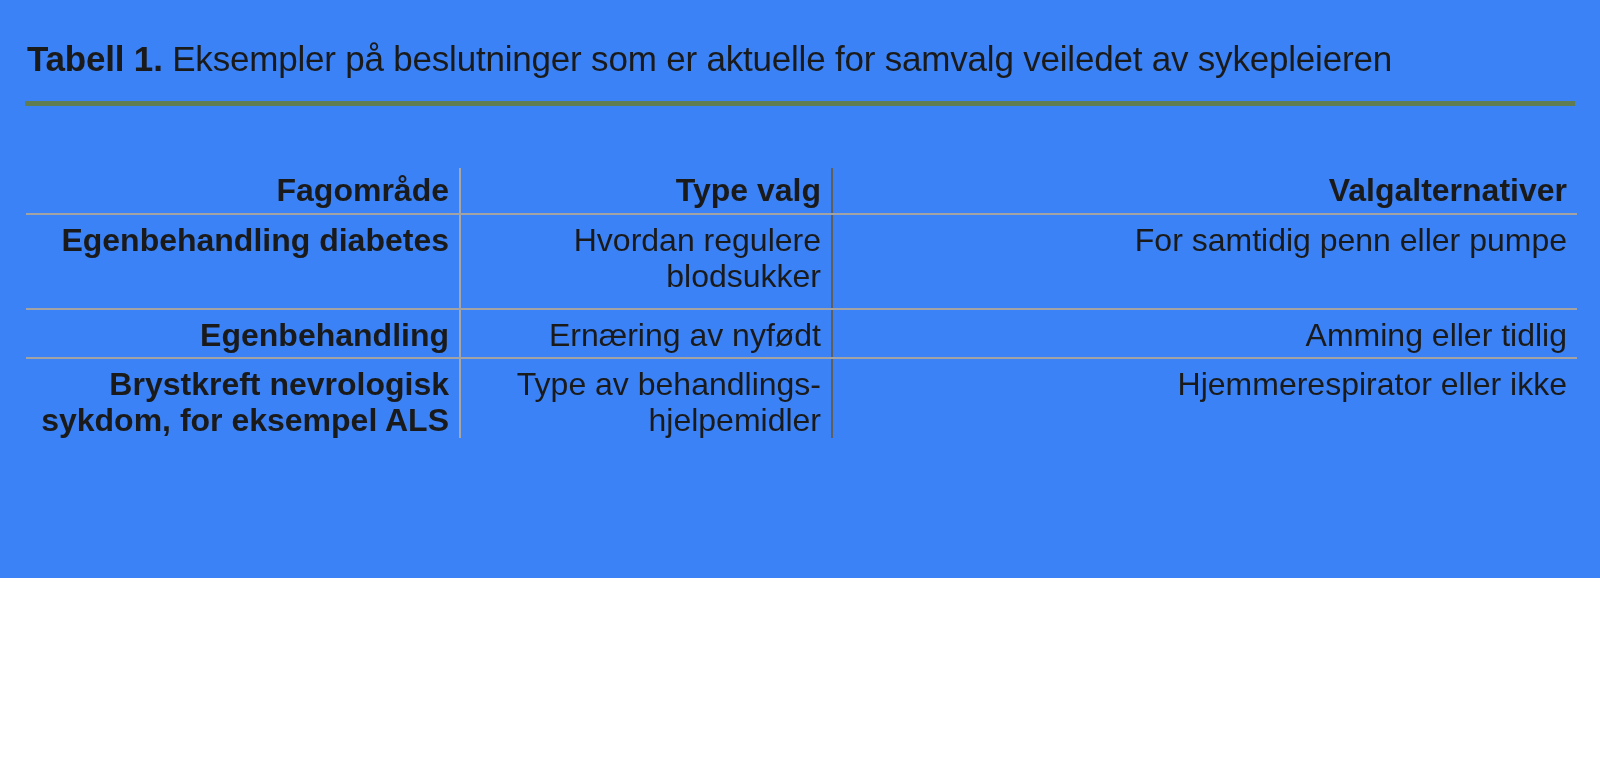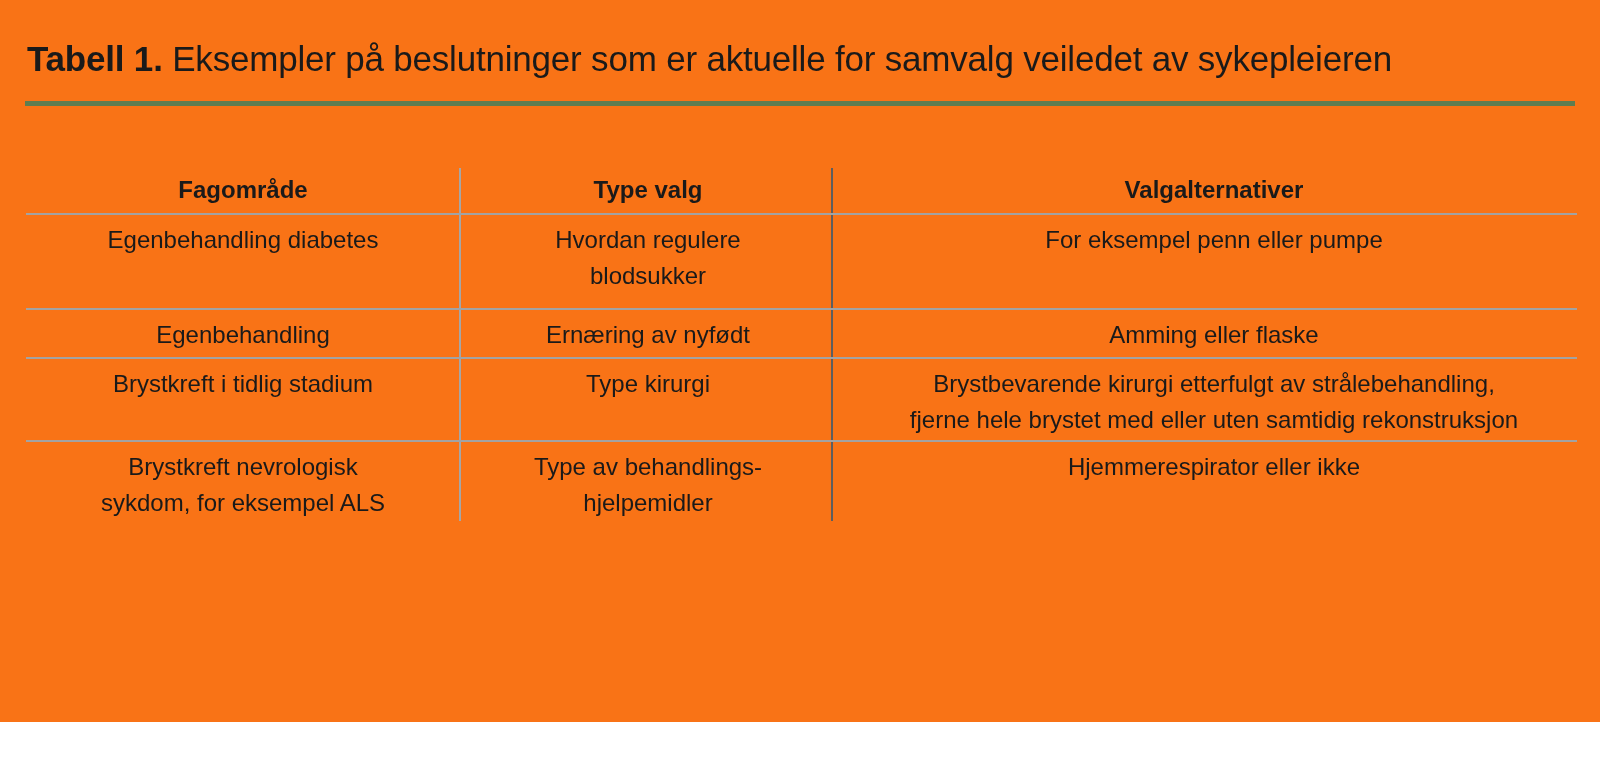--- a/index.html
+++ b/index.html
@@ -4,22 +4,22 @@
 <style>
   html, body {
     margin: 0;
     padding: 0;
     background: #ffffff;
     font-family: "Liberation Sans", "DejaVu Sans", sans-serif;
   }
   .page {
     position: relative;
     width: 1600px;
-    height: 722px;
-    background: #f97316;
+    height: 578px;
+    background: #3b82f6;
     overflow: hidden;
     color: #1a1a1a;
   }
   .title {
     position: absolute;
     left: 27px;
     top: 37px;
     font-size: 35px;
     line-height: 44px;
     color: #1a1a1a;
@@ -43,22 +43,22 @@
     top: 168px;
     width: 1551px;
   }
   table.data-table {
     border-collapse: collapse;
     table-layout: fixed;
     width: 1551px;
   }
   .data-table th, .data-table td {
     vertical-align: top;
-    text-align: center;
-    font-size: 24px;
+    text-align: right;
+    font-size: 32px;
     line-height: 36px;
     color: #1a1a1a;
     white-space: pre-line;
     padding: 7px 10px 0 11px;
     font-weight: normal;
     overflow: hidden;
   }
   
   .col-fag  { width: 434px; }
   .col-type { width: 372px; }
@@ -72,21 +72,21 @@
   }
   .data-table .c3 { padding-left: 28px; }
 
   
   .data-table tr.hline th,
   .data-table tr.hline td {
     border-bottom: 2px solid #a3a3a3;
   }
 
   .data-table th { font-weight: bold; }
-  .data-table td.c1 { font-weight: normal; }
+  .data-table td.c1 { font-weight: bold; }
 
   .data-table tr.hdr th { height: 41px; padding-top: 4px; }
   .data-table tr.r1 td { height: 86px; }
   .data-table tr.r2 td { height: 76px; }
   .data-table tr.r3 td { height: 76px; }
   .data-table tr.r4 td { height: 40px; }
   .data-table tr.r5 td { height: 74px; }
   .data-table tr.r6 td { height: 61px; }
 </style>
 </head>
@@ -110,32 +110,26 @@
       <tbody>
           <tr class="hdr hline">
         <th class="c1">Fagområde</th>
         <th class="c2">Type valg</th>
         <th class="c3">Valgalternativer</th>
       </tr>
       <tr class="r1 hline">
         <td class="c1">Egenbehandling diabetes</td>
         <td class="c2">Hvordan regulere
 blodsukker</td>
-        <td class="c3">For eksempel penn eller pumpe</td>
+        <td class="c3">For samtidig penn eller pumpe</td>
       </tr>
       <tr class="r4 hline">
         <td class="c1">Egenbehandling</td>
         <td class="c2">Ernæring av nyfødt</td>
-        <td class="c3">Amming eller flaske</td>
-      </tr>
-      <tr class="r5 hline">
-        <td class="c1">Brystkreft i tidlig stadium</td>
-        <td class="c2">Type kirurgi</td>
-        <td class="c3">Brystbevarende kirurgi etterfulgt av strålebehandling,
-fjerne hele brystet med eller uten samtidig rekonstruksjon</td>
+        <td class="c3">Amming eller tidlig</td>
       </tr>
       <tr class="r6">
         <td class="c1">Brystkreft nevrologisk
 sykdom, for eksempel ALS</td>
         <td class="c2">Type av behandlings-
 hjelpemidler</td>
         <td class="c3">Hjemmerespirator eller ikke</td>
       </tr>
     </tbody>
       </table>

